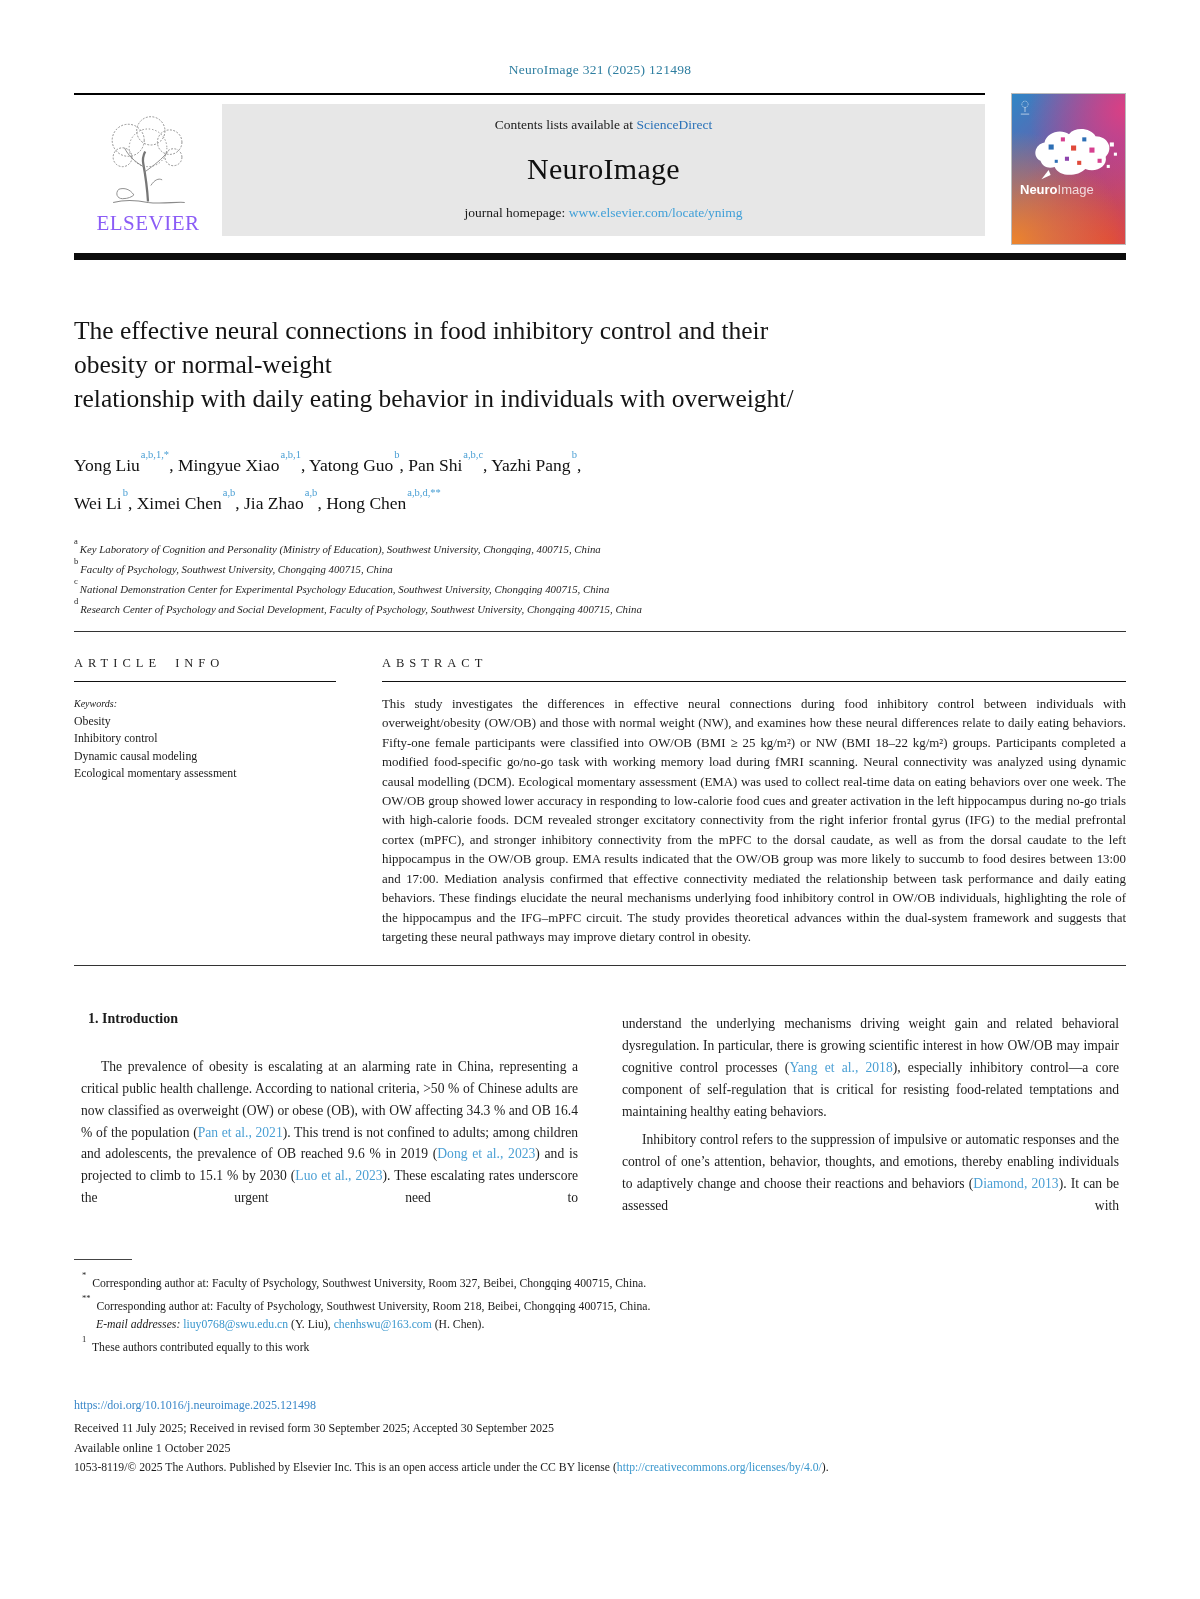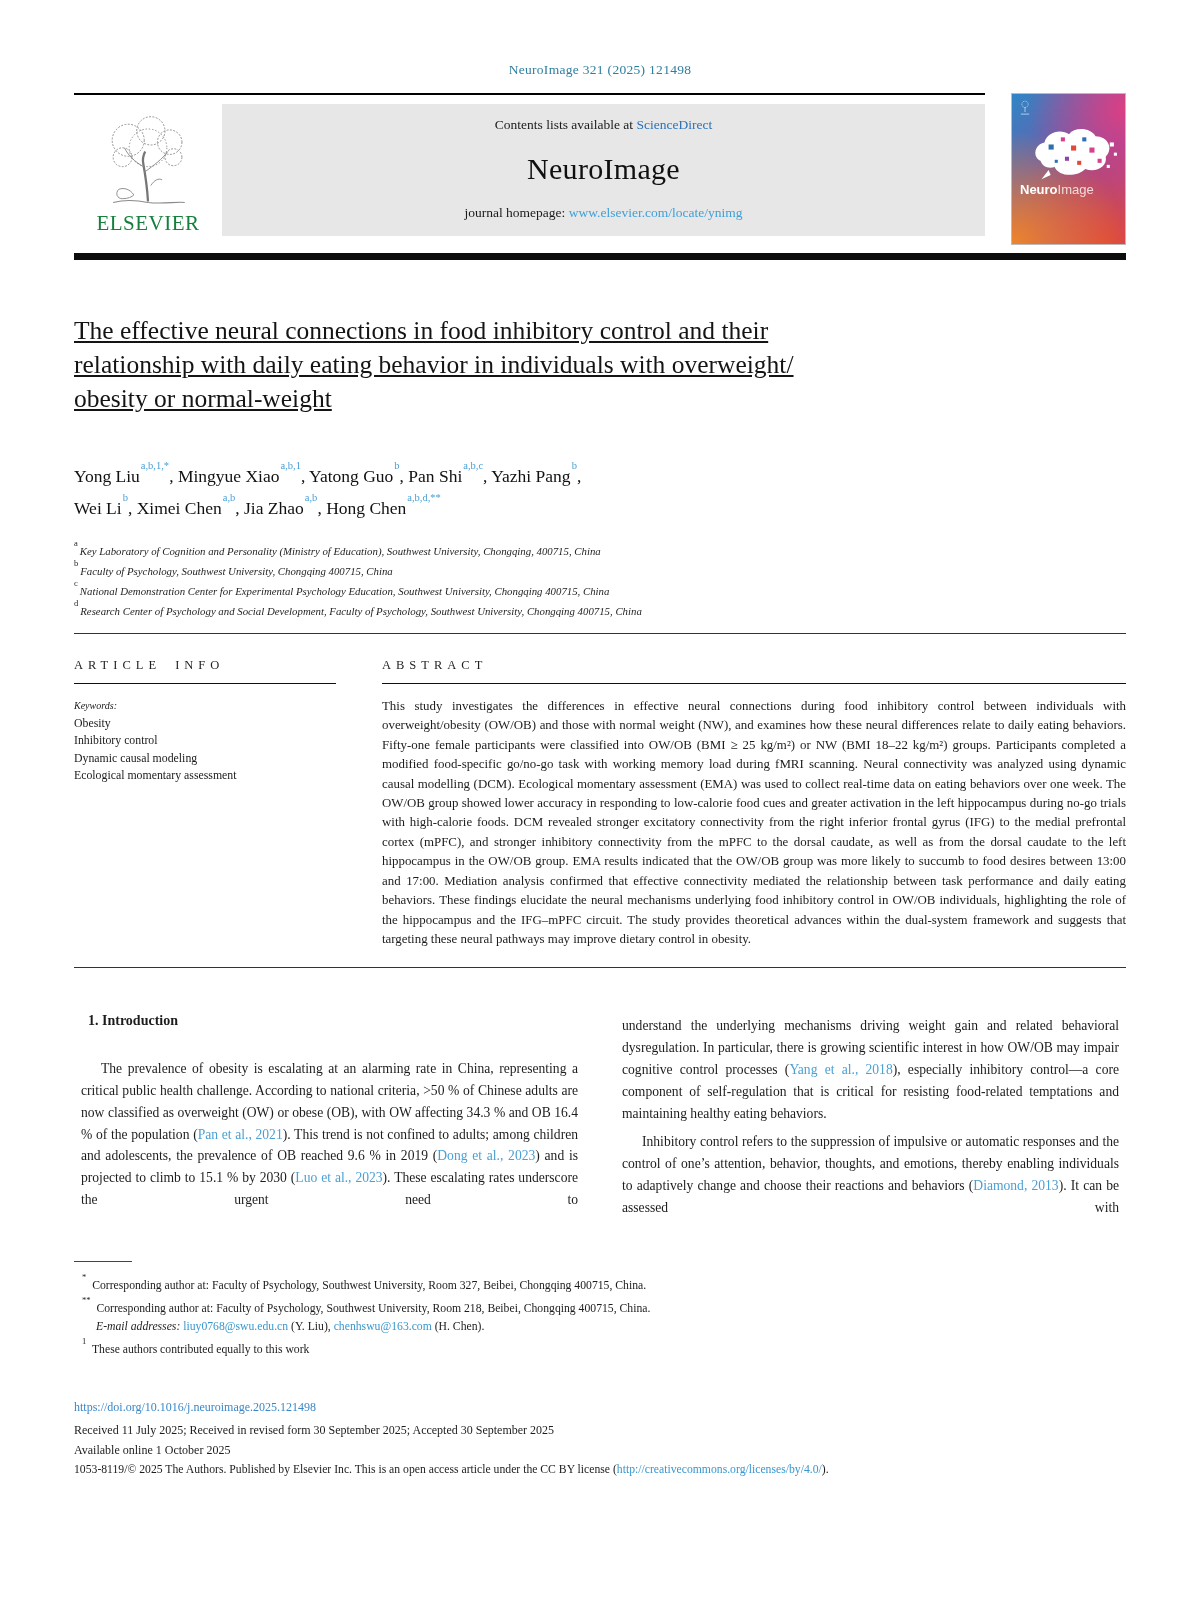--- a/index.html
+++ b/index.html
@@ -13,21 +13,21 @@
     overflow: hidden;
   }
   
   .journal-ref { text-align: center; font-size: 13.5px; color: #2e7ea0; letter-spacing: 0.3px; }
 
   
   .header-row { display: flex; margin-top: 15px; align-items: flex-start; }
   .header-main { flex: 1; border-top: 2px solid #000; padding-top: 9px; display: flex; }
   .logo-block { width: 148px; display: flex; flex-direction: column; align-items: center; justify-content: flex-end; }
   .logo-block svg { width: 104px; height: 98px; display: block; }
-  .elsevier-text { color: #15803d; font-size: 21px; letter-spacing: 0.5px; margin-top: 1px; font-family: "Liberation Serif", serif; }
+  .elsevier-text { color: #8b5cf6; font-size: 21px; letter-spacing: 0.5px; margin-top: 1px; font-family: "Liberation Serif", serif; }
   .gray-box {
     flex: 1; background: #e7e7e7; height: 132px; box-sizing: border-box;
     display: flex; flex-direction: column; justify-content: space-between;
     text-align: center; padding: 13px 8px 15px 8px;
   }
   .contents-line, .homepage-line { font-size: 13.5px; color: #1a1a1a; }
   .sd-link { color: #2b72b8; text-decoration: none; }
   .journal-name { font-size: 30px; color: #101010; letter-spacing: 0.3px; }
   .homepage-line a { color: #41a0d8; text-decoration: none; }
   .cover {
@@ -40,22 +40,22 @@
       linear-gradient(135deg, #2f86c6 0%, #8a4a9e 60%, #c2408e 100%);
   }
   .cover-mark { position: absolute; top: 5px; left: 6px; }
   .brain-wrap { position: absolute; top: 26px; left: 6px; width: 102px; }
   .cover-title { position: absolute; left: 8px; top: 88px; font-family: "Liberation Sans", sans-serif; font-size: 13px; }
   .cover-title .b { color: #ffffff; font-weight: bold; }
   .cover-title .l { color: rgba(255,255,255,0.78); }
   .thick-bar { height: 7px; background: #0c0c0c; margin-top: 8px; }
 
   
-  .title { margin-top: 54px; font-size: 25.5px; line-height: 34px; color: #141414; text-decoration: underline; }
-  .authors { margin-top: 42px; font-size: 17.5px; line-height: 28px; color: #111; }
+  .title { margin-top: 54px; font-size: 25.5px; line-height: 34px; color: #141414; }
+  .authors { margin-top: 28px; font-size: 17.5px; line-height: 34px; color: #111; }
   .authors sup, .affils sup, .fn sup { font-size: 10px; position: relative; top: -6px; }
   .authors sup { color: #4a9fd4; font-size: 10.5px; margin-left: 1px; }
   .affils { margin-top: 17px; font-size: 10.8px; line-height: 16.5px; font-style: italic; color: #242424; }
   .affils sup { font-style: normal; font-size: 8.5px; top: -4px; margin-right: 2px; }
   .rule { border: none; border-top: 1px solid #333; margin: 14px 0 0 0; }
 
   
   .info-abs { display: flex; padding-top: 24px; }
   .info-col { width: 308px; flex-shrink: 0; padding-right: 22px; box-sizing: border-box; }
   .abs-col { flex: 1; }
@@ -153,22 +153,22 @@
         </svg>
       </div>
       <div class="cover-title"><span class="b">Neuro</span><span class="l">Image</span></div>
     </div>
   </div>
 
   <div class="thick-bar"></div>
 
   <div class="title">
     <div>The effective neural connections in food inhibitory control and their</div>
+    <div>obesity or normal-weight</div>
     <div>relationship with daily eating behavior in individuals with overweight/</div>
-    <div>obesity or normal-weight</div>
   </div>
 
   <div class="authors">
     <div>
       <span>Yong Liu</span><sup>a,b,1,*</sup><span>, </span>
       <span>Mingyue Xiao</span><sup>a,b,1</sup><span>, </span>
       <span>Yatong Guo</span><sup>b</sup><span>, </span>
       <span>Pan Shi</span><sup>a,b,c</sup><span>, </span>
       <span>Yazhi Pang</span><sup>b</sup><span>,</span>
     </div>

